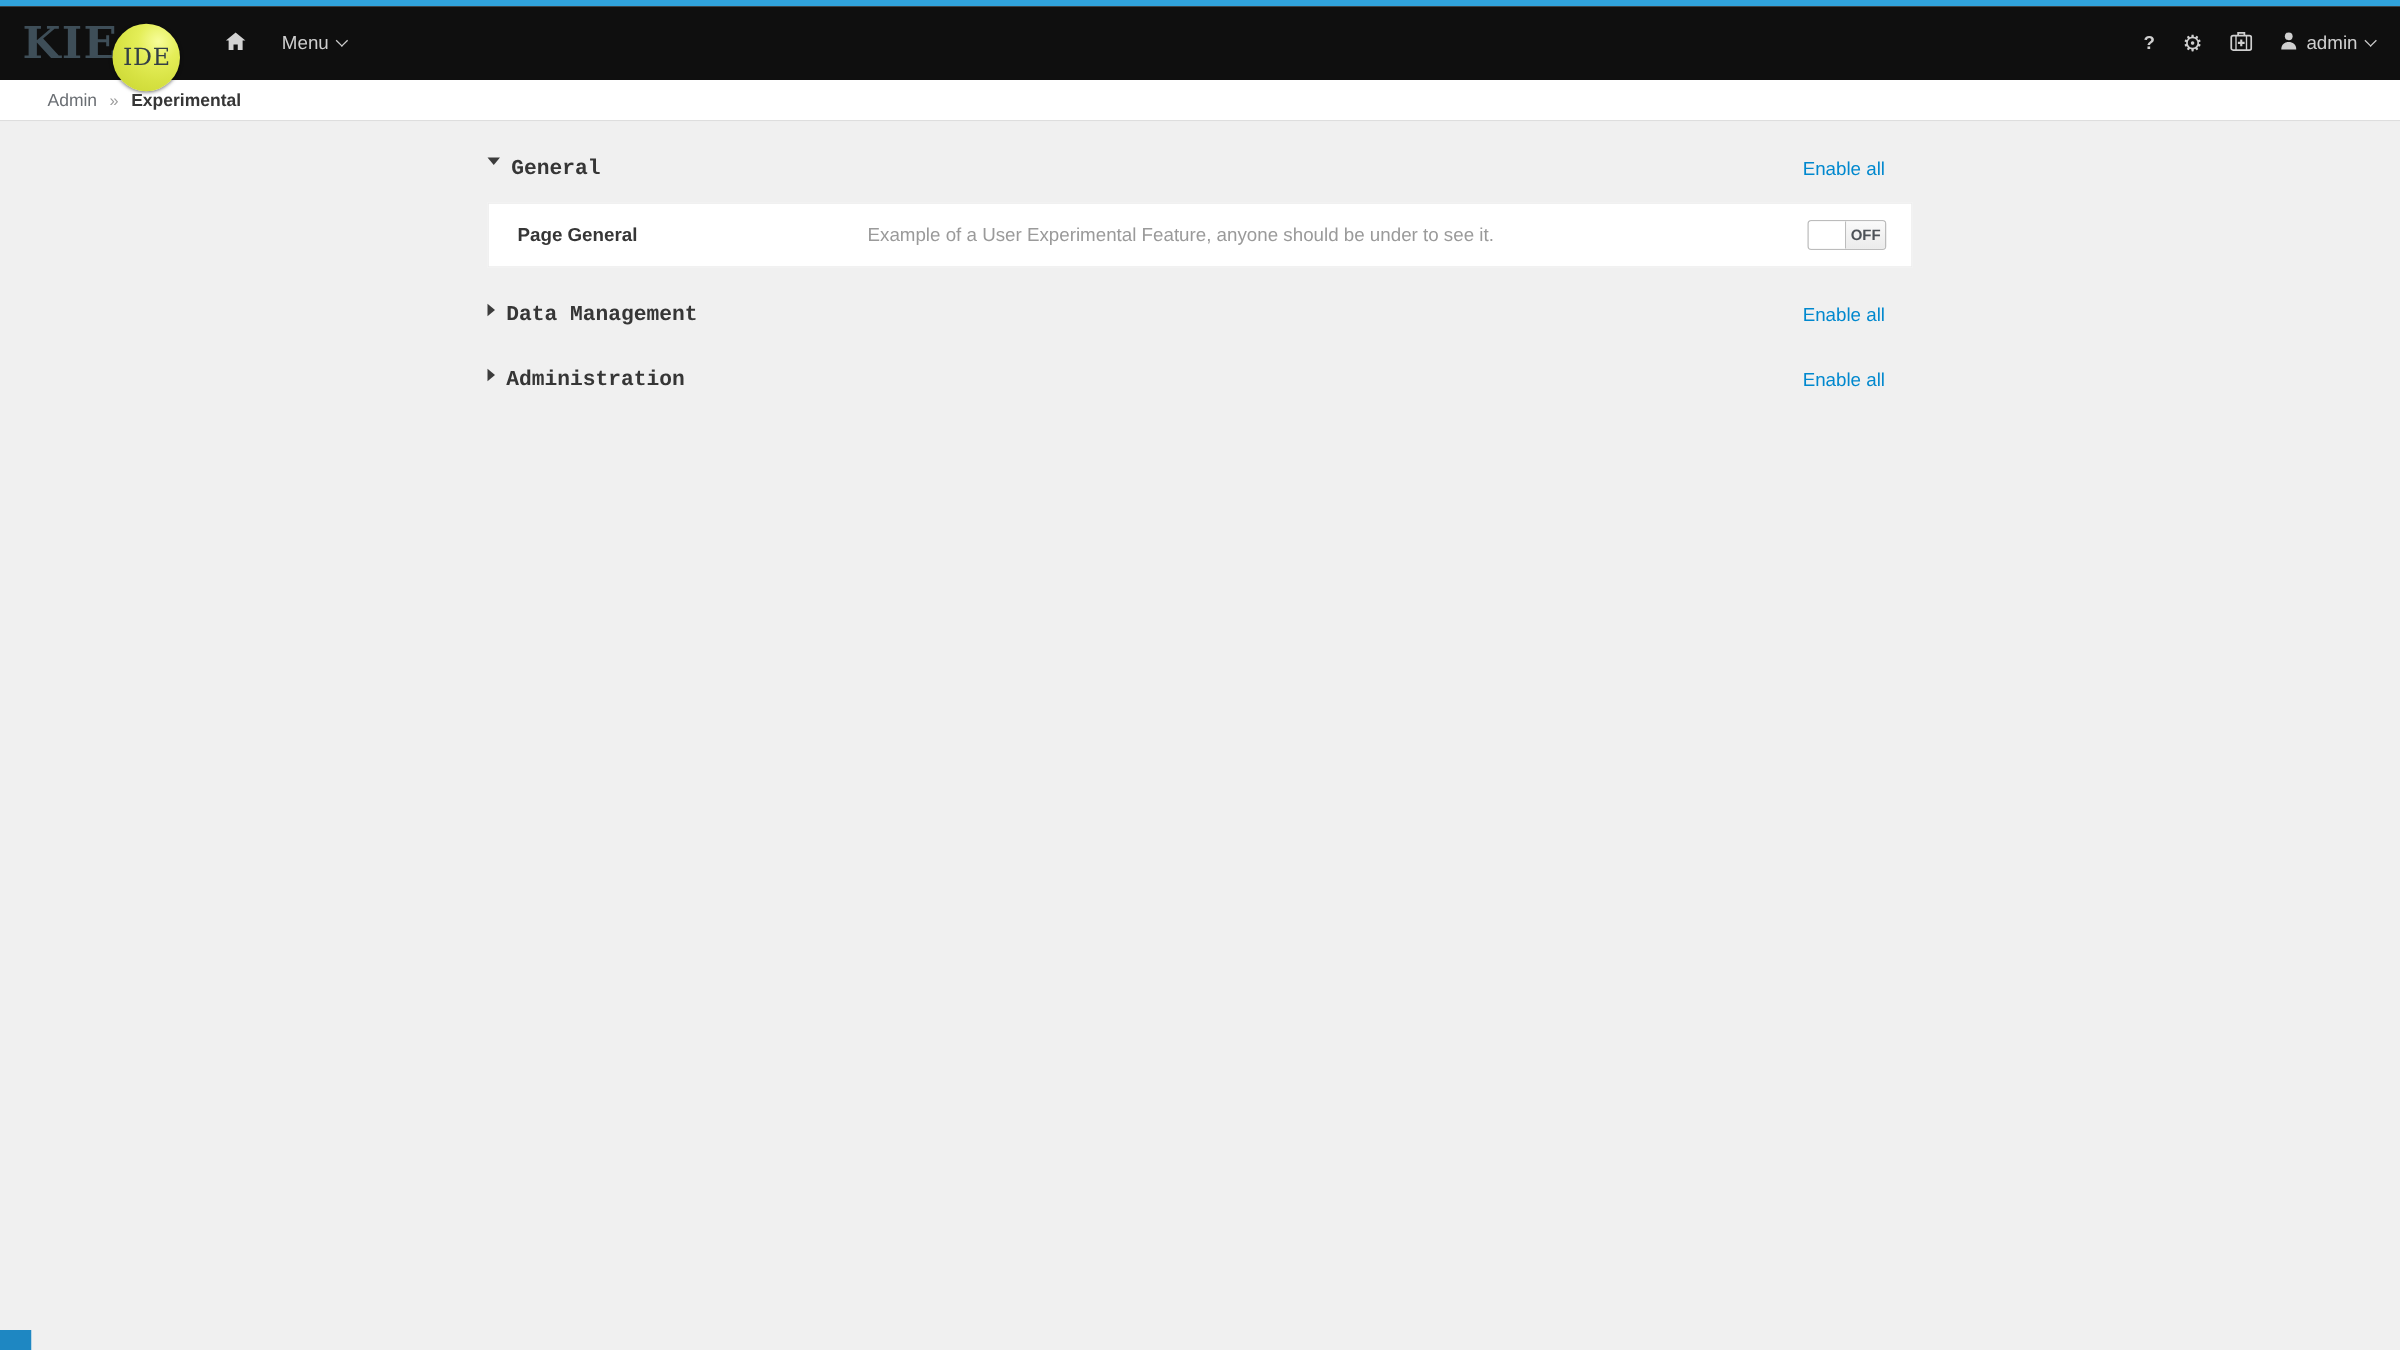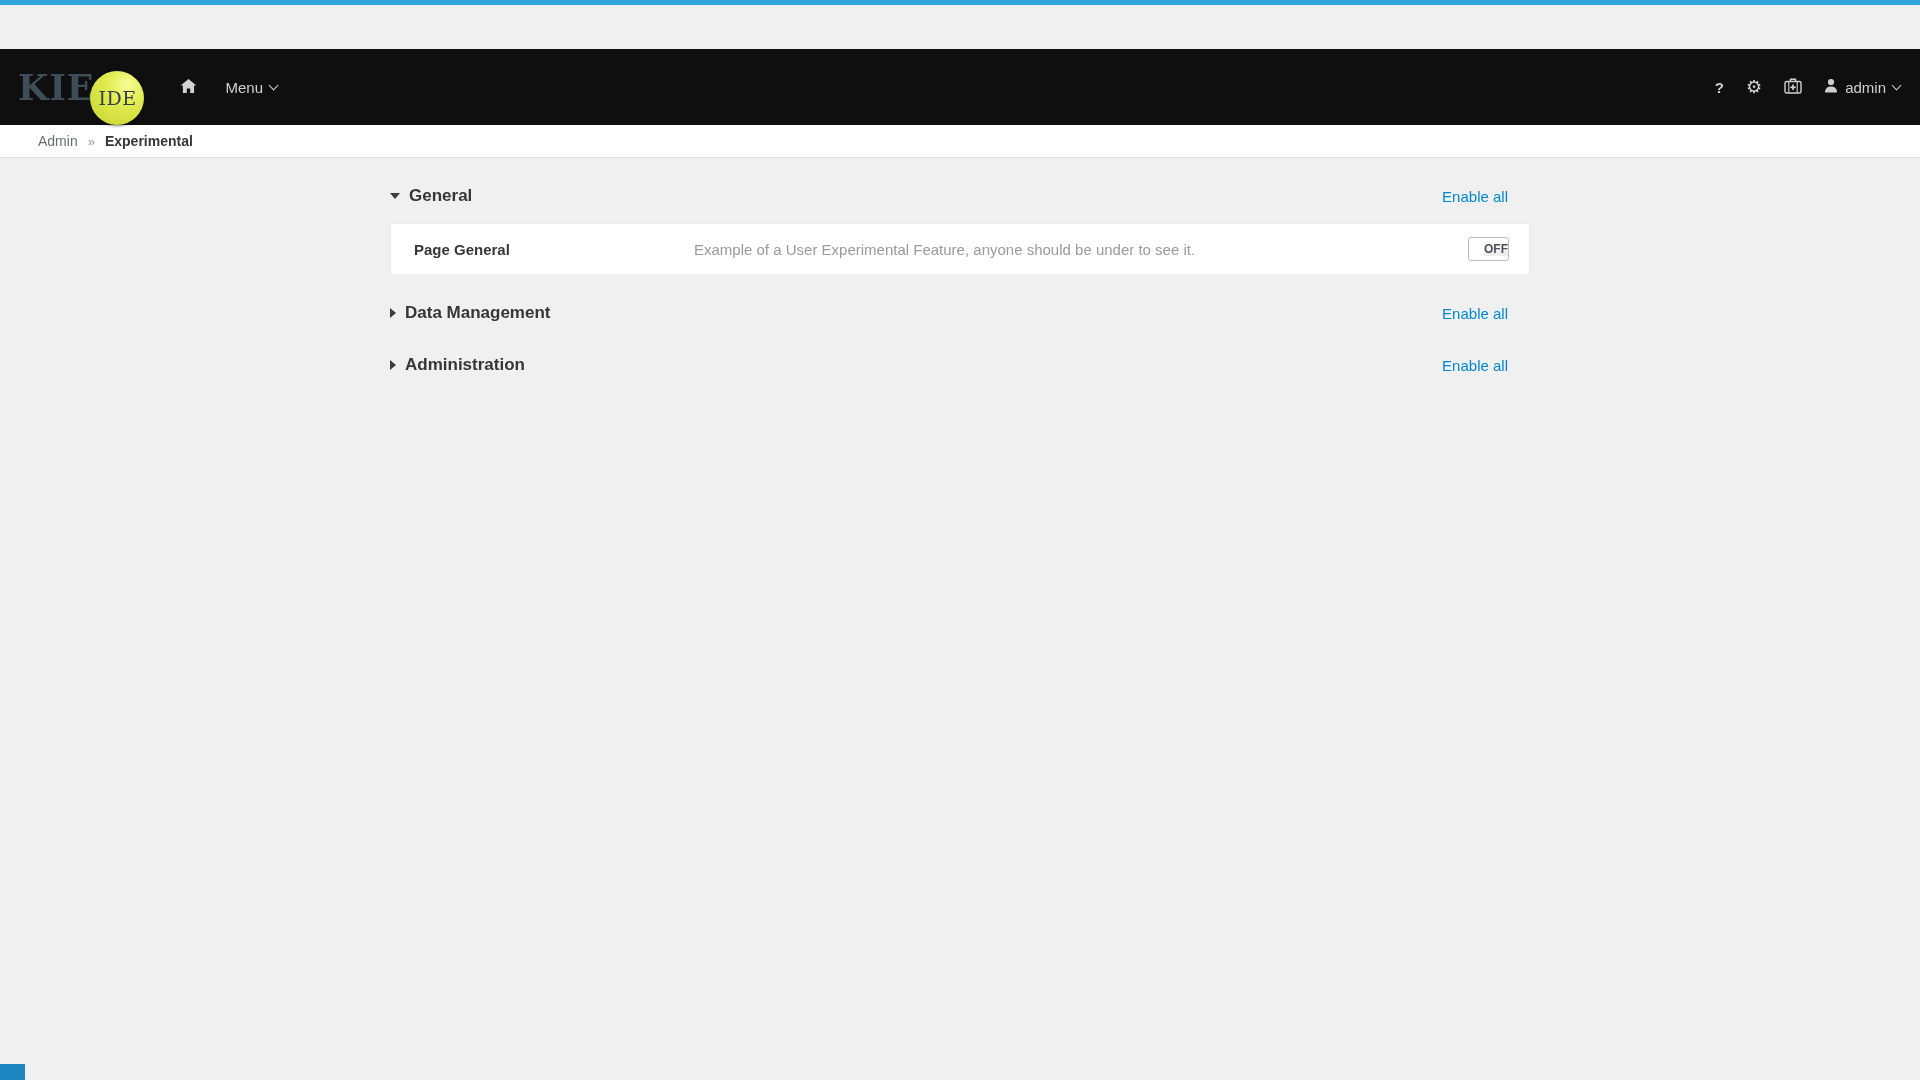--- a/index.html
+++ b/index.html
@@ -9,24 +9,23 @@
     background:#f0f0f0;
     overflow:hidden;
     position:relative;
   }
 
   
   .top-strip { height:5px; background:#30a3dc; }
 
   
   .navbar {
-    height:76px; background:#0f0f0f;
+    height:59px; background:#0f0f0f;
     display:flex; align-items:center; justify-content:space-between;
     padding:0 16px 0 18px;
-    margin-top:44px;
   }
   .nav-left, .nav-right { display:flex; align-items:center; height:100%; }
 
   .logo { display:flex; align-items:center; cursor:pointer; }
   .logo-kie {
     font-family:"DejaVu Serif", serif; font-weight:bold;
     font-size:35px; color:#3e4e58; letter-spacing:1px;
   }
   .logo-circle {
     width:54px; height:54px; border-radius:50%;
@@ -71,42 +70,42 @@
     margin-top:24px; font-size:29px; font-weight:400; color:#464c52;
   }
   .page-desc { margin-top:11px; font-size:15px; color:#53565c; }
 
   .sections { margin-top:24px; }
   .feature-section { margin-bottom:24px; }
   .section-header {
     display:flex; align-items:center; justify-content:space-between;
     height:28px; padding-right:22px;
   }
-  .section-toggle { display:flex; align-items:center; cursor:pointer; }
+  .section-toggle { display:flex; align-items:flex-start; cursor:pointer;font-family:Liberation Mono, monospace; }
   .caret-down {
     width:0; height:0; border-left:5px solid transparent; border-right:5px solid transparent;
     border-top:6px solid #3c3c3c; margin-right:9px;
   }
   .caret-right {
     width:0; height:0; border-top:5px solid transparent; border-bottom:5px solid transparent;
     border-left:6px solid #3c3c3c; margin-right:9px;
   }
   .section-name { font-size:17px; font-weight:600; color:#363636; }
   .enable-all { font-size:15px; color:#0088ce; text-decoration:none; cursor:pointer; }
 
   .feature-card { background:#ffffff; margin-top:13px; border:1px solid #ececec; }
   .feature-row {
     display:flex; align-items:center; height:50px; padding:0 20px 0 23px;
   }
   .feature-name { width:280px; font-size:15px; font-weight:bold; color:#363636; }
   .feature-desc { flex:1; font-size:15px; color:#9a9a9a; }
 
   .switch {
-    width:41px; height:24px; border:1px solid #bcbcbc; border-radius:3px;
-    display:flex; overflow:hidden; cursor:pointer; background:#fff;align-items:center;
+    width:63px; height:24px; border:1px solid #bcbcbc; border-radius:3px;
+    display:flex; overflow:hidden; cursor:pointer; background:#fff;
   }
   .switch-handle { width:30px; background:#ffffff; border-right:1px solid #bcbcbc; }
   .switch-label {
     flex:1; display:flex; align-items:center; justify-content:center;
     font-size:12px; font-weight:bold; color:#4d5258;
     background:linear-gradient(#fafafa,#ebebeb);
   }
 
   
   .bottom-handle {

